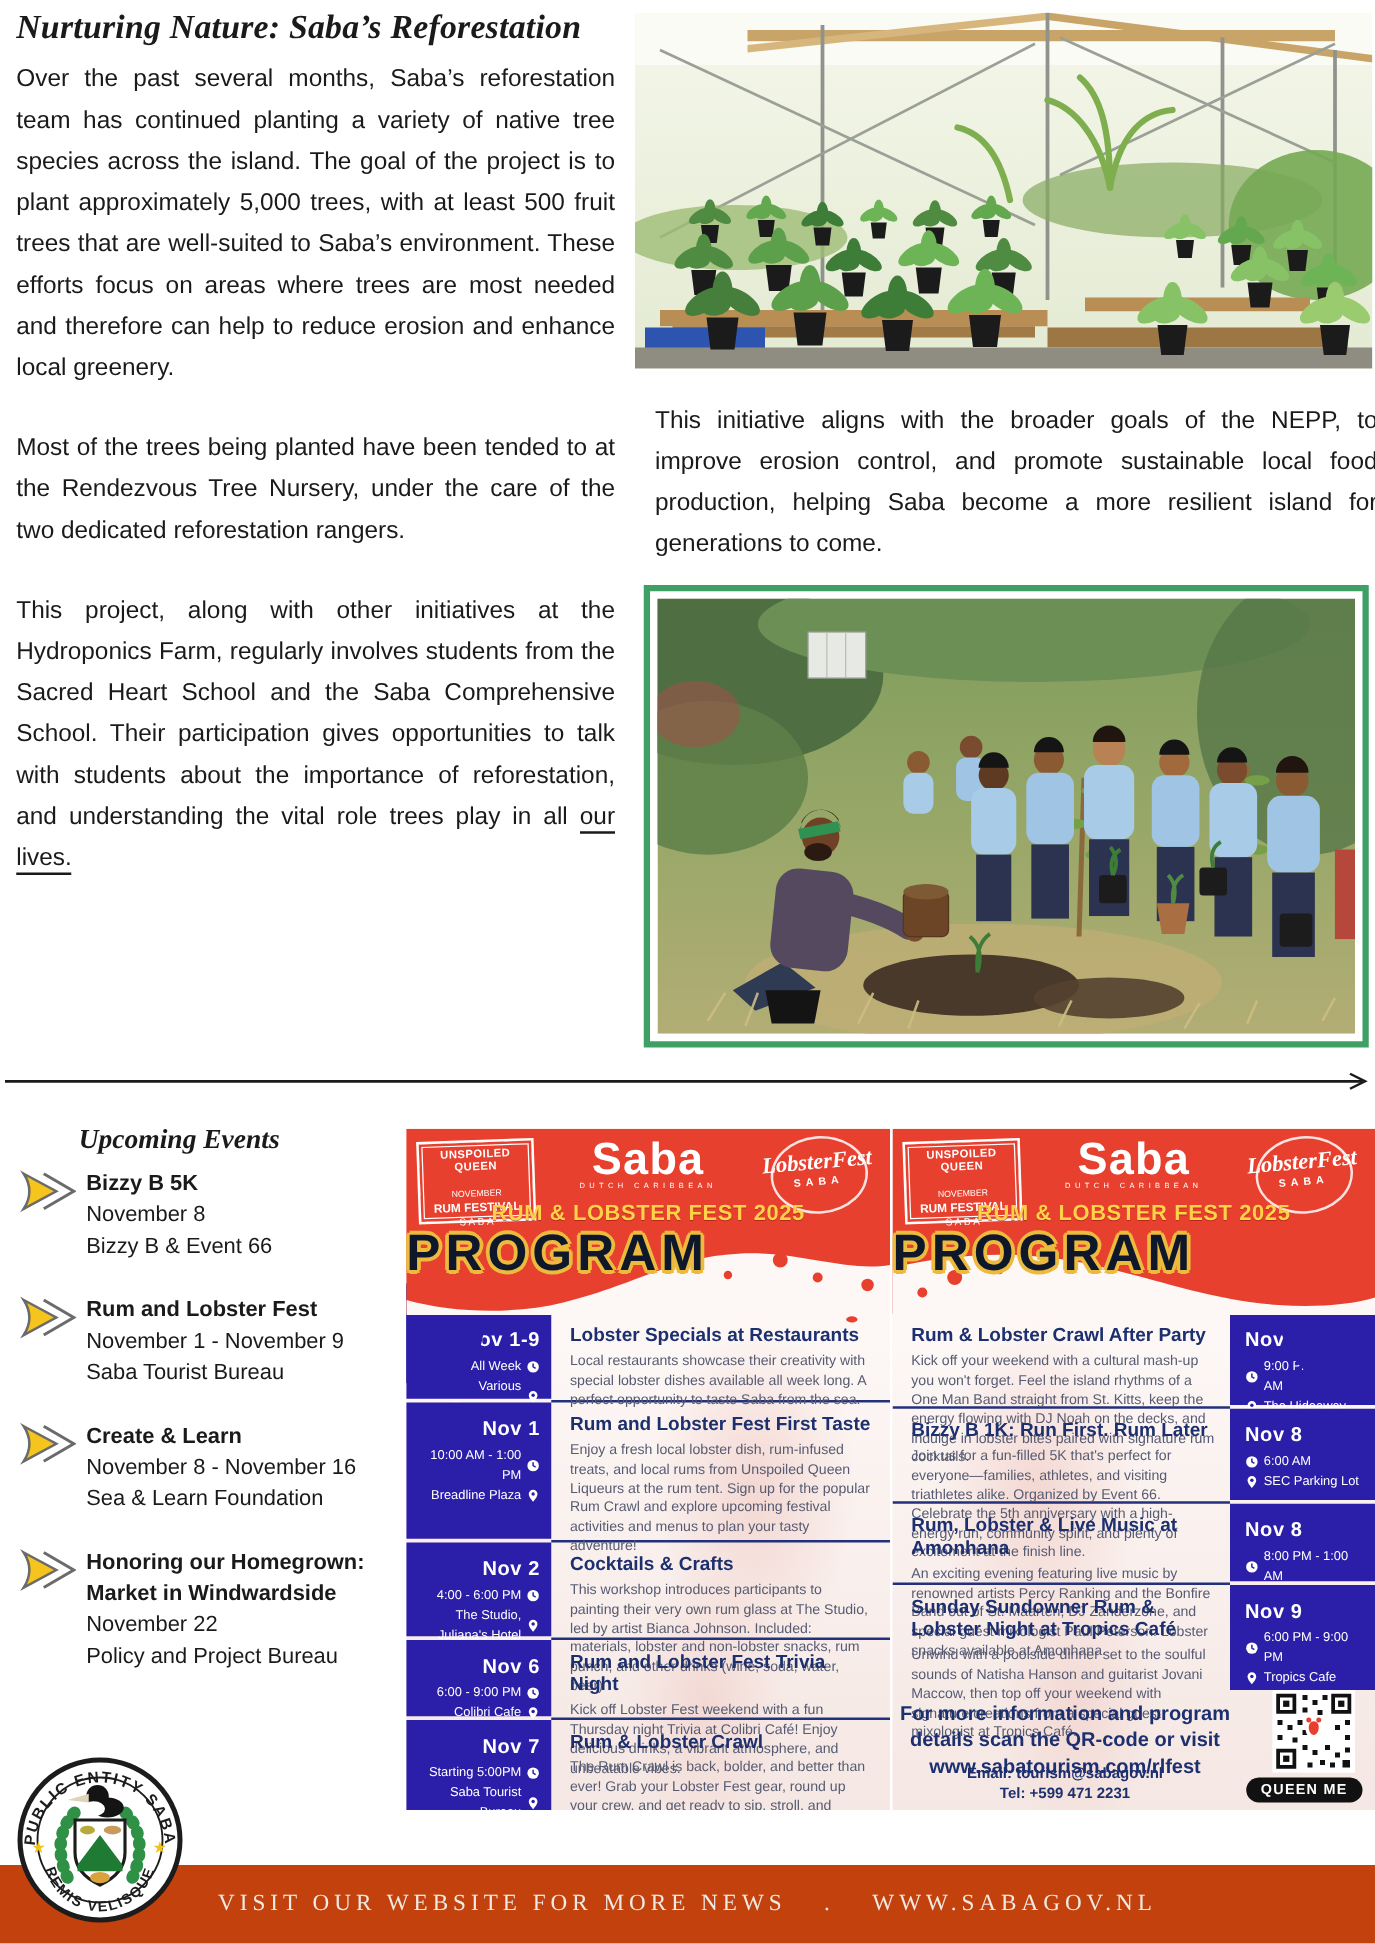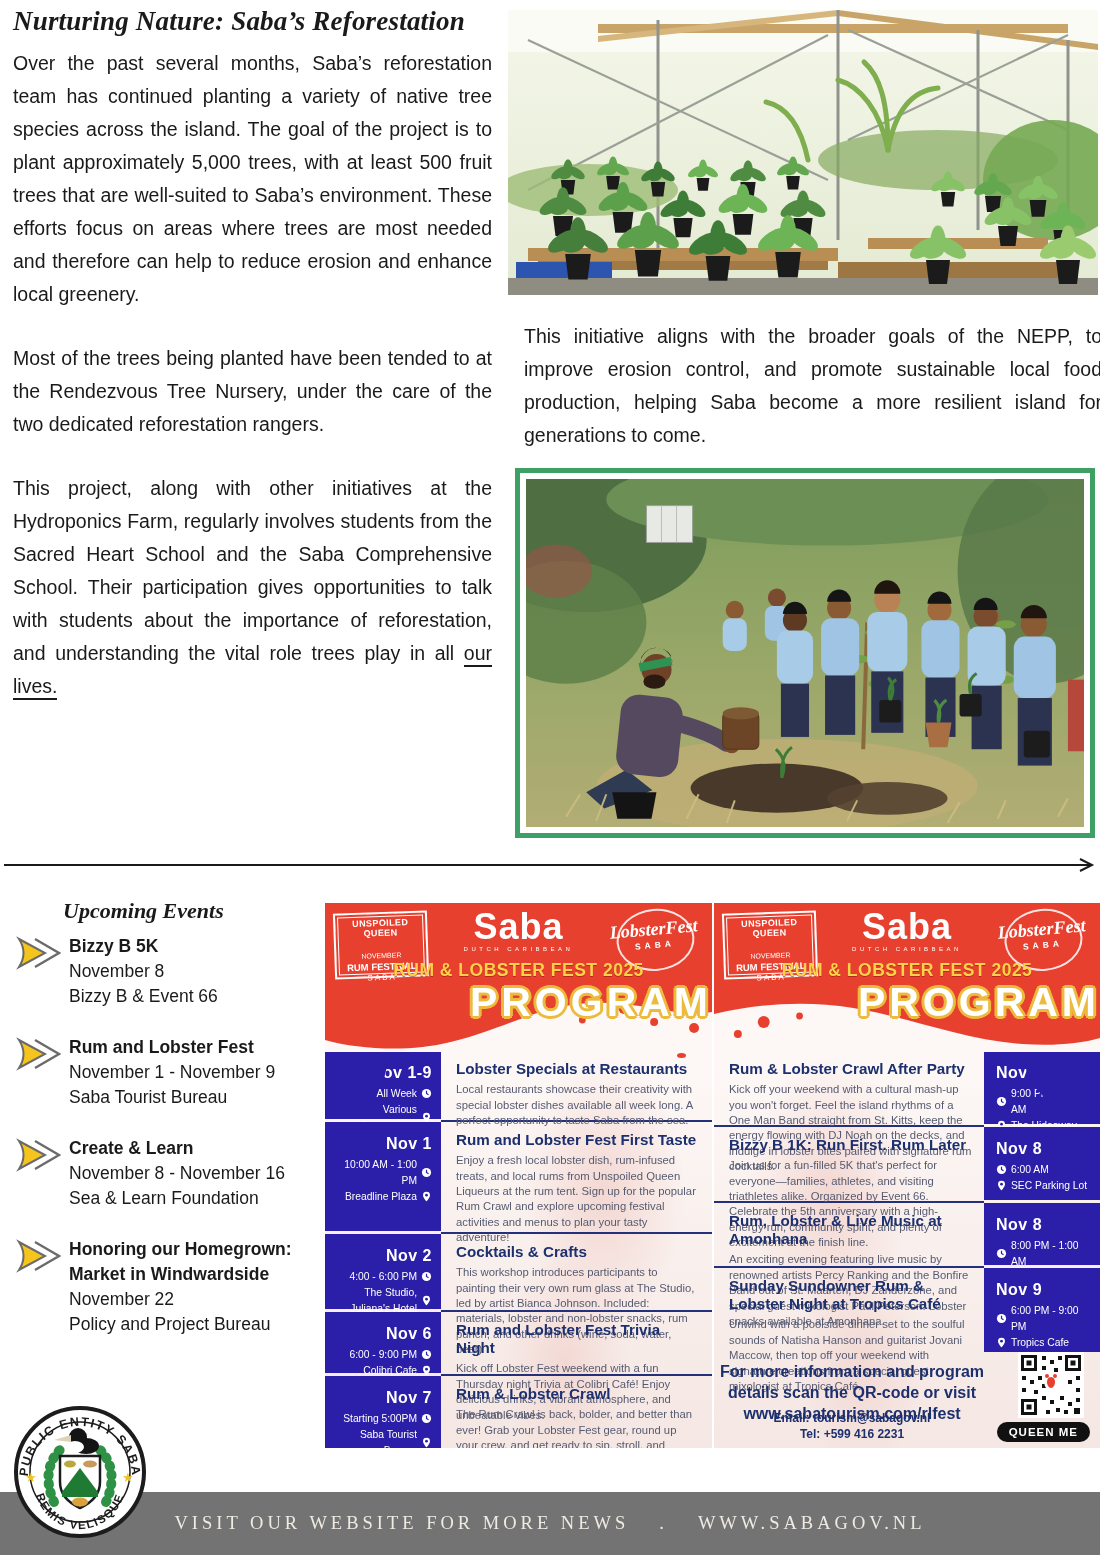--- a/index.html
+++ b/index.html
@@ -45,21 +45,21 @@
   .badgeL .b1{font-size:9px;font-weight:bold;letter-spacing:.4px;}
   .badgeL .b2{font-size:7px;margin-top:14px;}
   .badgeL .b3{font-size:9.5px;font-weight:bold;margin-top:2px;}
   .badgeL .b4{font-size:8px;letter-spacing:2px;margin-top:1px;}
   .brandwrap{position:absolute;left:0;top:6px;width:100%;text-align:center;z-index:3;}
   .brand{font-size:36px;font-weight:bold;color:#fff;letter-spacing:1px;line-height:1;}
   .tagline{font-size:6px;letter-spacing:3.5px;color:#fff;margin-top:1px;}
   .fest{position:absolute;left:0;top:57px;width:100%;text-align:center;color:#FFD24A;
         font-weight:bold;font-size:17.5px;letter-spacing:.5px;z-index:3;
         text-shadow:0 1px 0 rgba(140,20,10,.55);}
-  .program{position:absolute;left:0;top:76px;width:100%;text-align:right;color:#ffffff;
+  .program{position:absolute;left:0;top:76px;width:100%;text-align:left;color:#0f172a;
            font-weight:bold;font-size:41px;letter-spacing:4px;z-index:3;
            text-shadow:-2px -2px 0 #ECBA3D,2px -2px 0 #ECBA3D,-2px 2px 0 #ECBA3D,2px 2px 0 #ECBA3D,
                        3px 0 0 #ECBA3D,-3px 0 0 #ECBA3D,0 3px 0 #ECBA3D,0 -3px 0 #ECBA3D;}
   .badgeR{position:absolute;right:6px;top:16px;width:104px;text-align:center;color:#fff;
           transform:rotate(-5deg);z-index:3;}
   .badgeR .ring{position:absolute;left:14px;top:-10px;width:74px;height:58px;
                 border:2px solid #fff;border-radius:50%;opacity:.85;}
   .badgeR .lf{position:relative;font-family:"Liberation Serif",serif;font-style:italic;
               font-weight:bold;font-size:18px;}
   .badgeR .lfs{position:relative;font-size:8.5px;letter-spacing:4px;font-weight:bold;}
@@ -92,21 +92,21 @@
          font-size:16px;font-weight:bold;color:#1C2F6E;line-height:1.3;}
   .fcontact{position:absolute;left:34px;top:58px;width:208px;text-align:center;
             font-size:12px;font-weight:bold;color:#1C2F6E;line-height:1.35;}
   .qr{position:absolute;right:16px;top:0px;width:66px;height:66px;background:#fff;}
   .scanme{position:absolute;right:10px;top:70px;background:#111;color:#fff;font-weight:bold;
           font-size:11.5px;letter-spacing:1px;padding:4px 12px;border-radius:13px;}
   .splashdot{position:absolute;background:#E8402F;border-radius:50%;z-index:2;}
 
   
   .seal{position:absolute;left:12px;top:1404px;width:136px;height:136px;z-index:5;}
-  .sitefooter{position:absolute;left:0;top:1492px;width:1100px;height:63px;background:#737373;
+  .sitefooter{position:absolute;left:0;top:1492px;width:1100px;height:63px;background:#c2410c;
               display:flex;align-items:center;justify-content:center;
               font-family:"Liberation Serif",serif;font-size:18.5px;letter-spacing:4px;color:#EFEAE3;}
   .sitefooter .dot{margin:0 30px;}
 </style>
 </head>
 <body>
 
 <div class="page">
 
   <div class="leftcol">
@@ -636,21 +636,21 @@
                 </svg>
                 <span>Tropics Cafe</span>
               </div>
           </div>
         </div>
 
         <div class="pfoot">
           <div class="finfo">For more information and program details scan the QR-code or visit www.sabatourism.com/rlfest</div>
           <div class="fcontact">
             <div>Email: tourism@sabagov.nl</div>
-            <div>Tel: +599 416 2231</div>
+            <div>Tel: +599 471 2231</div>
           </div>
           <svg class="qr" viewBox="0 0 66 66">
             <rect width="66" height="66" fill="#fff"></rect>
             <g fill="#111">
               <rect x="3" y="3" width="16" height="16"></rect>
                 <rect x="47" y="3" width="16" height="16"></rect>
                 <rect x="3" y="47" width="16" height="16"></rect>
             </g>
             <g fill="#fff">
               <rect x="6" y="6" width="10" height="10"></rect>

